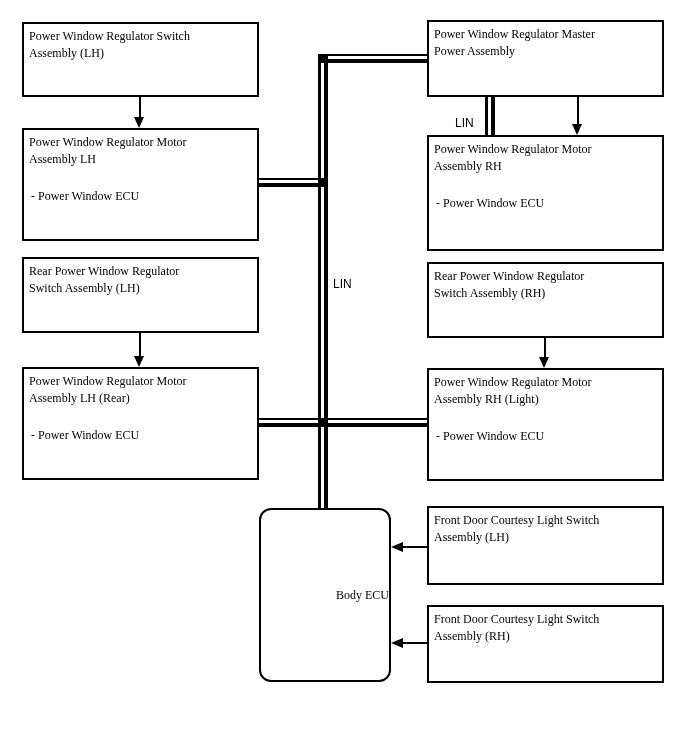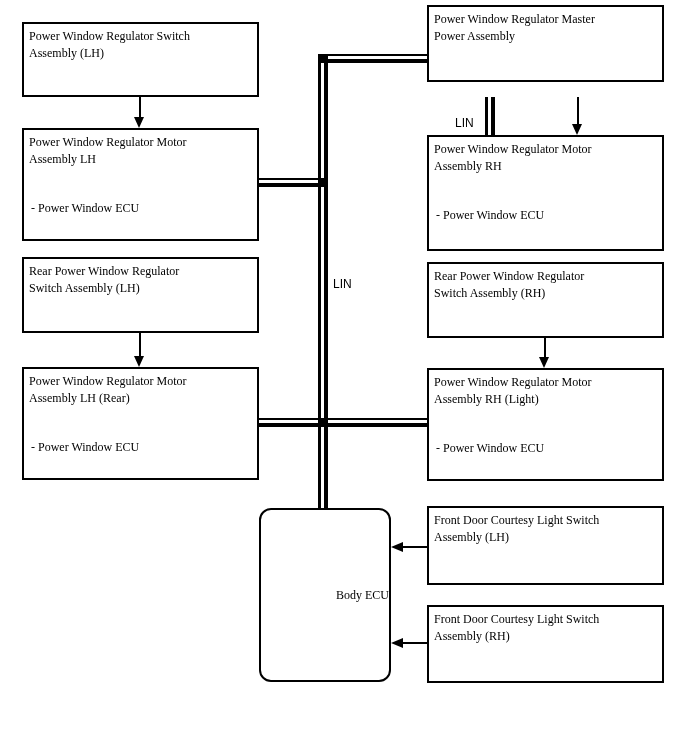--- a/index.html
+++ b/index.html
@@ -18,21 +18,21 @@
     border: 2px solid #000;
     background: #fff;
     padding: 4px 5px;
     font-size: 12px;
     line-height: 17px;
     font-family: Liberation Serif, serif;
   }
   .box .note {
     position: absolute;
     left: 7px;
-    top: 70px;
+    top: 58px;
     white-space: nowrap;
   }
   .rounded {
     border-radius: 12px;
     display: flex;
     align-items: center;
     justify-content: flex-end;
     text-align: center;
     padding: 0;
   }
@@ -126,21 +126,21 @@
     <div>Rear Power Window Regulator</div>
     <div>Switch Assembly (LH)</div>
   </div>
 
   <div class="box" style="left:22px; top:367px; width:237px; height:113px;">
     <div>Power Window Regulator Motor</div>
     <div>Assembly LH (Rear)</div>
     <div class="note">- Power Window ECU</div>
   </div>
 
-  <div class="box" style="left:427px; top:5px; width:237px; height:77px;">
+  <div class="box" style="left:427px; top:20px; width:237px; height:77px;">
     <div>Power Window Regulator Master</div>
     <div>Power Assembly</div>
   </div>
 
   <div class="box" style="left:427px; top:135px; width:237px; height:116px;">
     <div>Power Window Regulator Motor</div>
     <div>Assembly RH</div>
     <div class="note">- Power Window ECU</div>
   </div>
 

